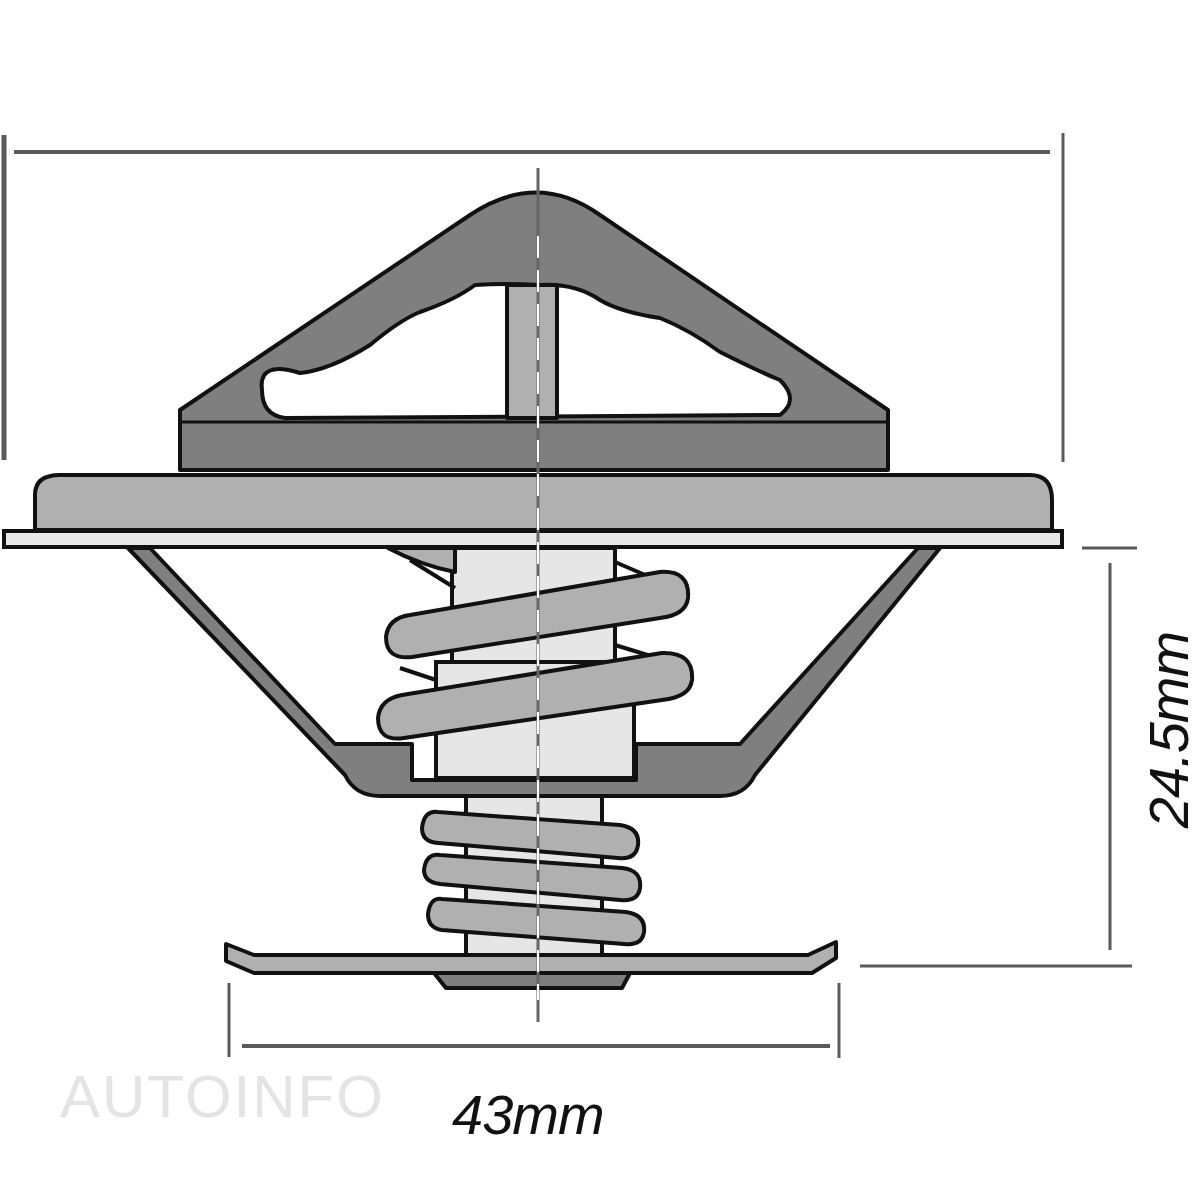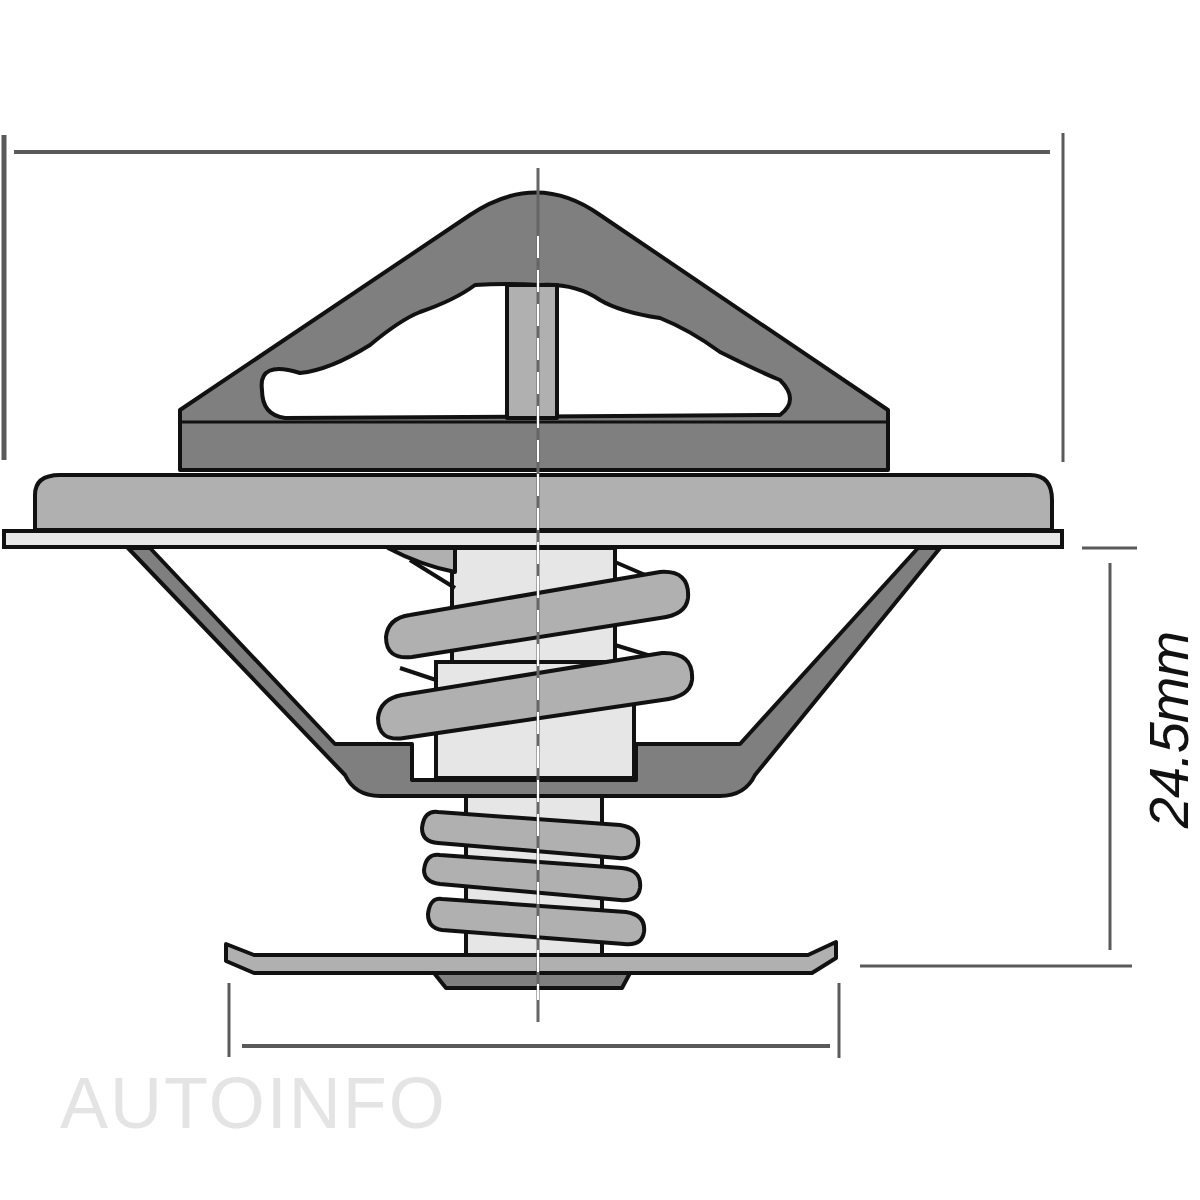--- a/index.html
+++ b/index.html
@@ -17,21 +17,21 @@
     .dim-top { left: 460px; top: 52px; }
     .dim-bottom { left: 452px; top: 1082px; }
     .dim-right {
       left: 1168px; top: 730px;
       transform: translate(-50%, -50%) rotate(-90deg);
       transform-origin: center center;
     }
     .watermark {
       position: absolute; left: 60px; top: 1062px;
       font-family: "Liberation Sans", sans-serif;
-      font-size: 72px; color: #e4e4e4; letter-spacing: 2px;
+      font-size: 60px; color: #e4e4e4; letter-spacing: 2px;
       font-weight: normal;
     }
   </style>
 </head>
 <body>
 
 <div class="canvas">
   <svg width="1200" height="1200" viewBox="0 0 1200 1200" xmlns="http://www.w3.org/2000/svg">
 
     <g stroke="#5a5a5a" stroke-width="4" fill="none">
@@ -90,13 +90,14 @@
     </g>
 
     <g>
       <line x1="538" y1="168" x2="538" y2="1022" stroke="#666" stroke-width="3"></line>
       <line x1="538" y1="236" x2="538" y2="1000" stroke="#ffffff" stroke-width="2" stroke-dasharray="22 12"></line>
     </g>
   </svg>
 
   <div class="watermark">AUTOINFO</div>
   <div class="dim-label dim-right">24.5mm</div>
+  <div class="dim-label dim-bottom">43mm</div>
 </div>
 
 </body></html>

